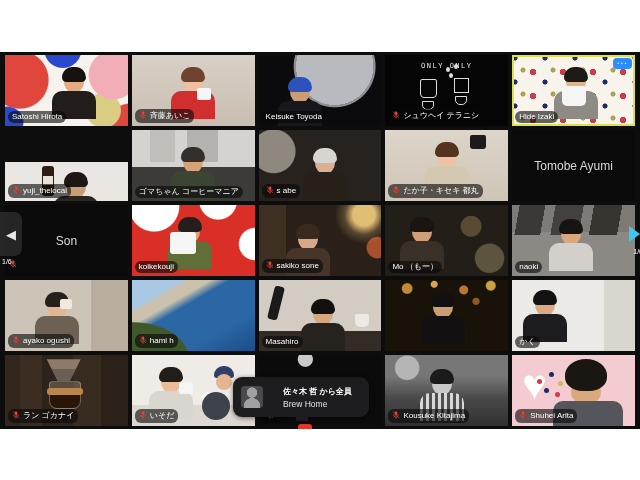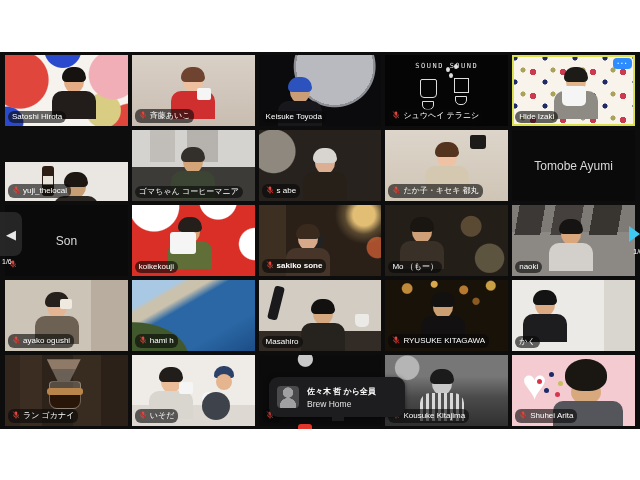--- a/index.html
+++ b/index.html
@@ -68,21 +68,21 @@
   .scene-takako .fx.a{inset:auto;right:18%;top:7%;width:16px;height:14px;background:#1d1b19;border-radius:2px 2px 3px 3px;}
   .scene-takako .person{--hair:#54331f;--skin:#eec2a2;--shirt:#d4c9b0;}
   .scene-cameraoff{background:#0a0a0a;}
   .scene-koike{background:radial-gradient(circle at 18% 2%,#ffffff 0 20%,transparent 21%),
     radial-gradient(circle at 70% -6%,#ffffff 0 16%,transparent 17%),
     radial-gradient(circle at 100% 55%,#fff 0 12%,transparent 13%),#d92f27;}
   .scene-koike .person{--hair:#241f1b;--skin:#d8a377;--shirt:#5f6f37;left:52%;width:56px;}
   .scene-koike .person .mug{display:block;width:26px;height:22px;left:2px;top:16px;border-radius:3px;}
   .scene-sone{background:radial-gradient(circle at 86% 14%,#e2bd74 0 9%,rgba(226,189,116,.25) 16%,transparent 24%),
     radial-gradient(circle at 97% 60%,#a8502e 0 8%,transparent 9%),
-    linear-gradient(90deg,#3e2f23 0 22%,#2a2018 22%);font-weight:bold;}
+    linear-gradient(90deg,#3e2f23 0 22%,#2a2018 22%);}
   .scene-sone .fx.a{inset:auto;left:42%;top:44%;width:13px;height:11px;background:#222;border-radius:2px;}
   .scene-sone .person{--hair:#3a291d;--skin:#d7a98a;--shirt:#463528;left:40%;top:26%;}
   .scene-naoki{background:linear-gradient(180deg,#7e7a76 0 38%,#8c8884 38%);}
   .scene-naoki .fx.a{height:42%;background:linear-gradient(100deg,transparent 0 6%,#3b3836 6% 26%,transparent 26% 34%,#45403d 34% 56%,transparent 56% 64%,#38342f 64% 86%,transparent 86%);}
   .scene-naoki .person{--hair:#151413;--skin:#d9a77b;--shirt:#d3d0cb;top:18%;width:50px;}
   .scene-mo{background:radial-gradient(circle at 70% 30%,#5a4a33 0 10%,transparent 11%),
     radial-gradient(circle at 30% 70%,#474032 0 14%,transparent 15%),
     radial-gradient(circle at 85% 75%,#5d5440 0 12%,transparent 13%),#241e18;}
   .scene-mo .person{--hair:#191510;--skin:#cf9f78;--shirt:#393028;left:30%;top:16%;}
   .scene-ayako{background:linear-gradient(90deg,#cdc4b8 0 70%,#b8ad9e 70%);}
@@ -131,22 +131,22 @@
   .scene-arita .person .torso{width:70px;top:42px;height:30px;}
   
   .nav-left{position:absolute;left:0;top:160px;width:22px;height:44px;background:rgba(40,40,40,.92);
             border-radius:0 8px 8px 0;display:flex;align-items:center;justify-content:center;
             color:#e8e8e8;font-size:13px;z-index:20;cursor:pointer;}
   .nav-left-label{position:absolute;left:2px;top:206px;color:#fff;font-size:7px;z-index:20;}
   .nav-right{position:absolute;right:0;top:174px;width:0;height:0;border-left:11px solid #3ec9f2;
              border-top:8px solid transparent;border-bottom:8px solid transparent;z-index:20;cursor:pointer;}
   .nav-right-label{position:absolute;right:-3px;top:196px;color:#fff;font-size:7px;z-index:20;}
   .notif{position:absolute;left:233px;top:325px;width:136px;height:40px;background:#1d1d1f;border-radius:9px;
-         display:flex;align-items:center;gap:8px;padding:0 8px;box-sizing:border-box;
-         box-shadow:0 1px 5px rgba(0,0,0,.55);z-index:30;cursor:pointer;margin-left:36px;}
+         display:flex;align-items:center;gap:20px;padding:0 8px;box-sizing:border-box;
+         box-shadow:0 1px 5px rgba(0,0,0,.55);z-index:30;cursor:pointer;}
   .notif::after{content:"";position:absolute;left:46%;bottom:-4px;width:12px;height:4px;background:#1d1d1f;}
   .notif-avatar{flex:0 0 auto;width:22px;height:22px;border-radius:4px;
     background:radial-gradient(circle at 50% 30%,#a0a0a2 0 5px,transparent 5.5px),
                radial-gradient(circle at 50% 92%,#a0a0a2 0 8px,transparent 8.5px),#4a4a4c;}
   .notif-texts{display:flex;flex-direction:column;gap:2px;overflow:hidden;}
   .notif-title{font-size:8px;font-weight:bold;color:#fff;white-space:nowrap;}
   .notif-body{font-size:8.5px;color:#e4e4e4;white-space:nowrap;}
   .red-tab{position:absolute;left:298px;top:372px;width:14px;height:5px;background:#e0352b;border-radius:3px 3px 0 0;z-index:20;cursor:pointer;}
 </style>
 </head>
@@ -194,21 +194,21 @@
             <div class="hair"></div>
             <div class="torso"></div>
           </div>
           <div class="label">
             <span>Keisuke Toyoda</span>
           </div>
         </div>
         <div class="tile scene-soundonly">
           <div class="fx a"></div>
           <div class="fx b"></div>
-          <div class="art-text">SOUND SOUND</div>
+          <div class="art-text">ONLY ONLY</div>
           <div class="label">
             <span><svg viewBox="0 0 10 10" width="8" height="8" aria-hidden="true">
                 <rect x="3.4" y="0.6" width="3.2" height="5" rx="1.6" fill="#e04a3f"></rect>
                 <path d="M2 4.6a3 3 0 0 0 6 0" fill="none" stroke="#e04a3f" stroke-width="1"></path>
                 <line x1="5" y1="7.6" x2="5" y2="9.4" stroke="#e04a3f" stroke-width="1"></line>
                 <line x1="1.4" y1="0.6" x2="8.6" y2="8.8" stroke="#c22b22" stroke-width="1.2"></line>
               </svg></span>
             <span>シュウヘイ テラニシ</span>
           </div>
         </div>
@@ -406,29 +406,20 @@
             <span>Masahiro</span>
           </div>
         </div>
         <div class="tile scene-kitagawa">
           <div class="fx a"></div>
           <div class="fx b"></div>
           <div class="person">
             <div class="head"></div>
             <div class="hair"></div>
             <div class="torso"></div>
-          </div>
-          <div class="label">
-            <span><svg viewBox="0 0 10 10" width="8" height="8" aria-hidden="true">
-                <rect x="3.4" y="0.6" width="3.2" height="5" rx="1.6" fill="#e04a3f"></rect>
-                <path d="M2 4.6a3 3 0 0 0 6 0" fill="none" stroke="#e04a3f" stroke-width="1"></path>
-                <line x1="5" y1="7.6" x2="5" y2="9.4" stroke="#e04a3f" stroke-width="1"></line>
-                <line x1="1.4" y1="0.6" x2="8.6" y2="8.8" stroke="#c22b22" stroke-width="1.2"></line>
-              </svg></span>
-            <span>RYUSUKE KITAGAWA</span>
           </div>
         </div>
         <div class="tile scene-kaku">
           <div class="fx a"></div>
           <div class="fx b"></div>
           <div class="person">
             <div class="head"></div>
             <div class="hair"></div>
             <div class="torso"></div>
           </div>

